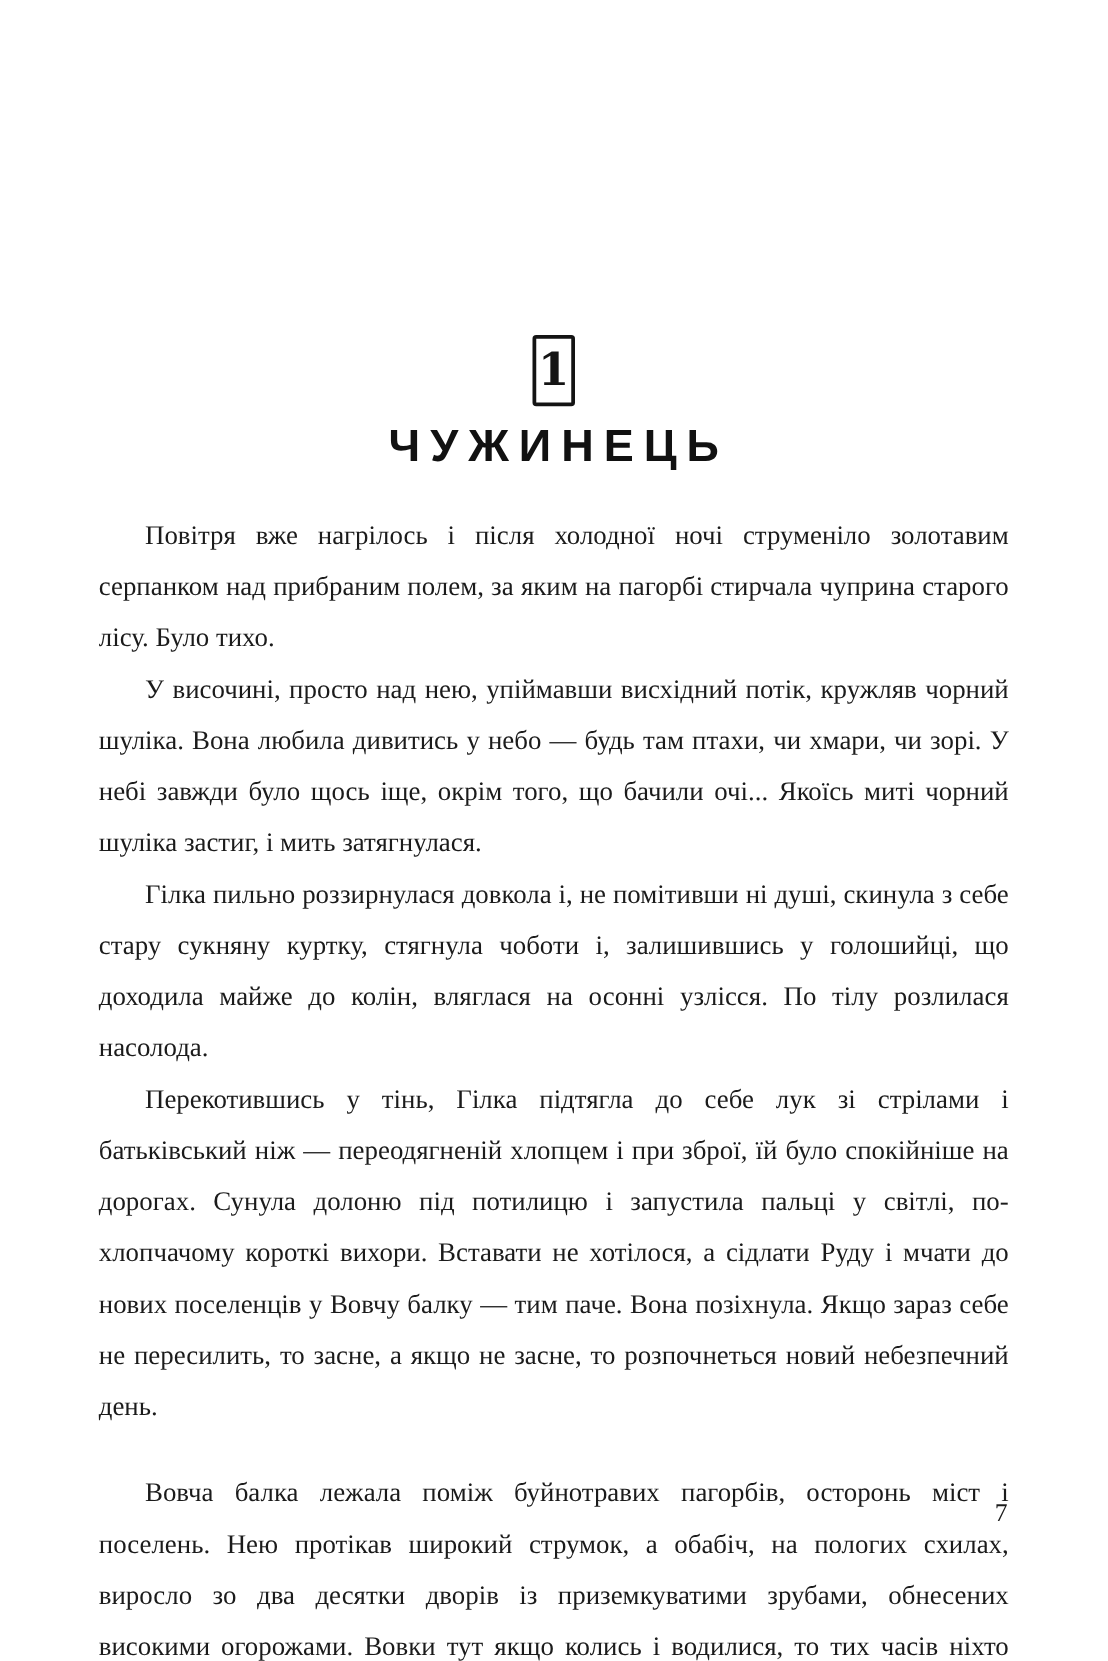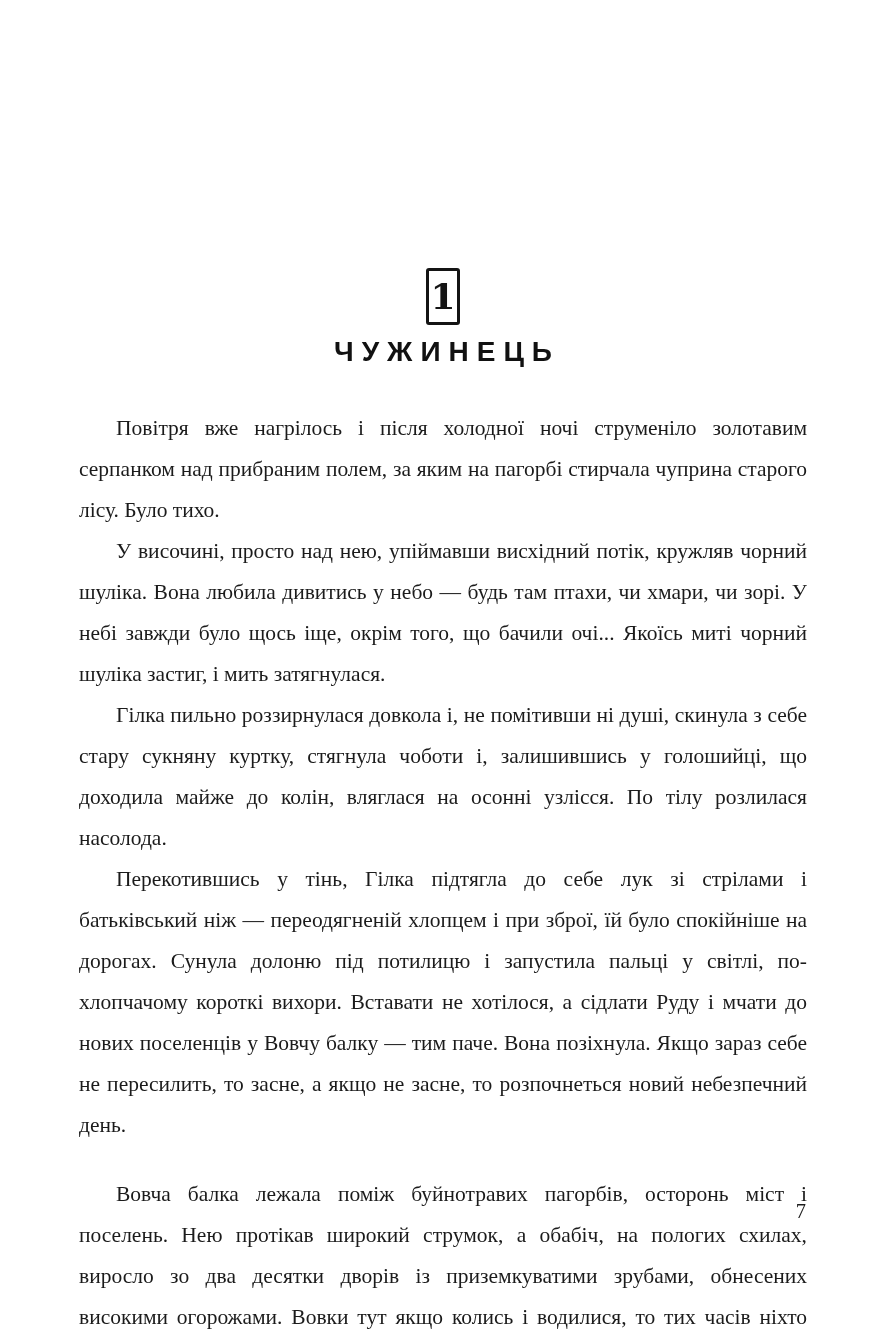--- a/index.html
+++ b/index.html
@@ -41,21 +41,21 @@
   }
   .chapter-title {
     position: absolute;
     top: 336px;
     left: 0;
     width: 886px;
     margin: 0;
     text-align: center;
     font-family: "Liberation Sans", sans-serif;
     font-weight: bold;
-    font-size: 28px;
+    font-size: 36px;
     letter-spacing: 8px;
     text-indent: 8px; 
     color: #111111;
   }
   .body-text {
     position: absolute;
     top: 408px;
     left: 79px;
     width: 728px;
     font-size: 21.5px;

